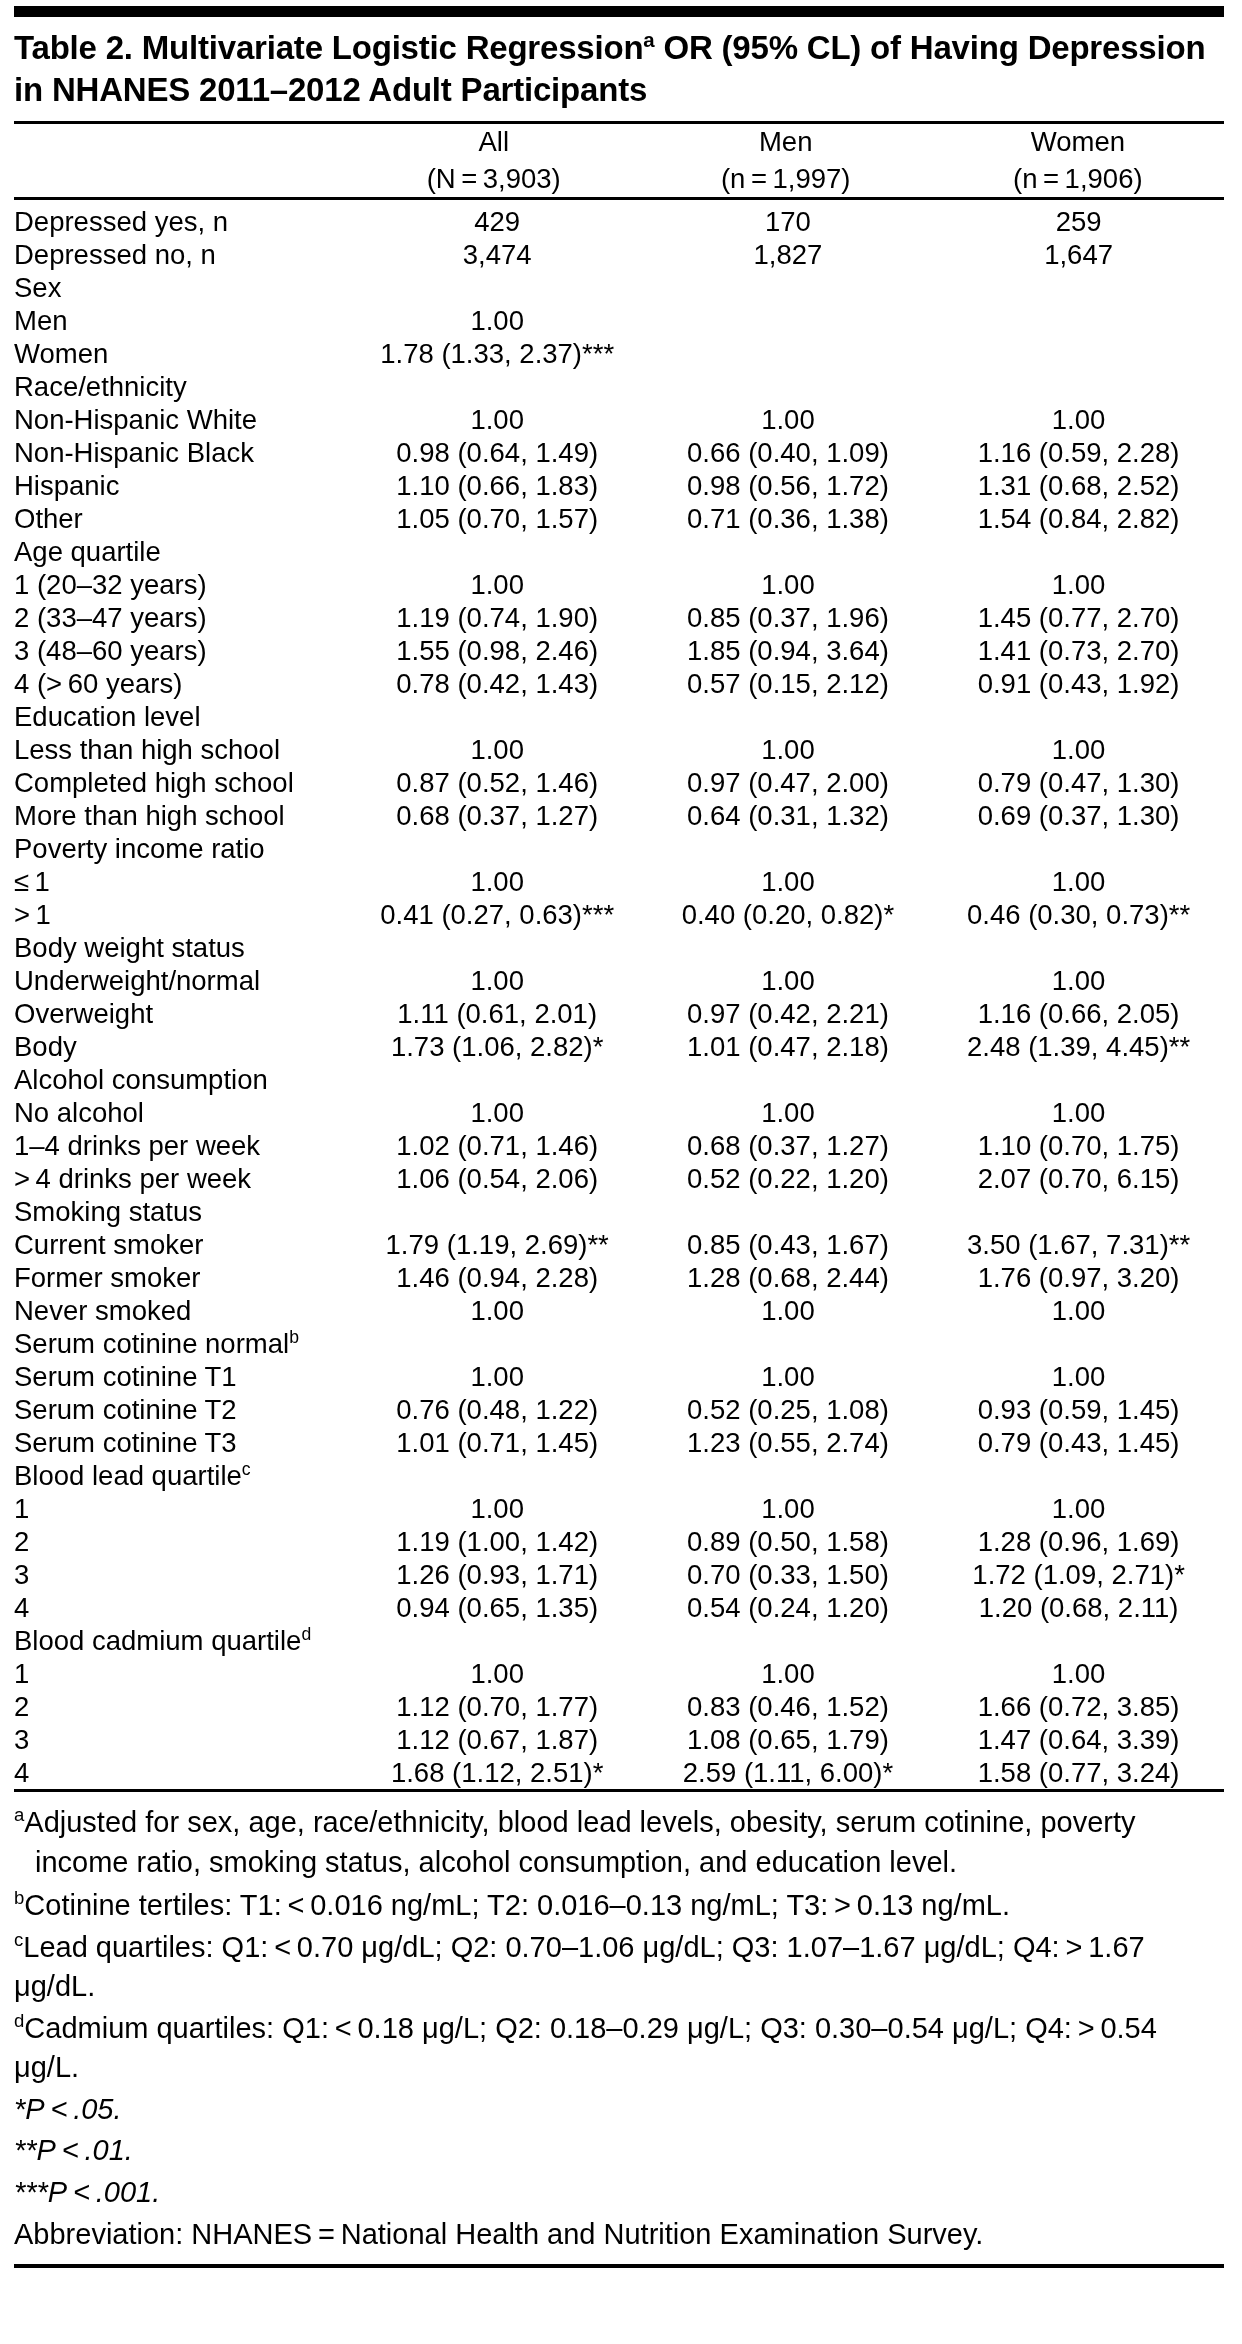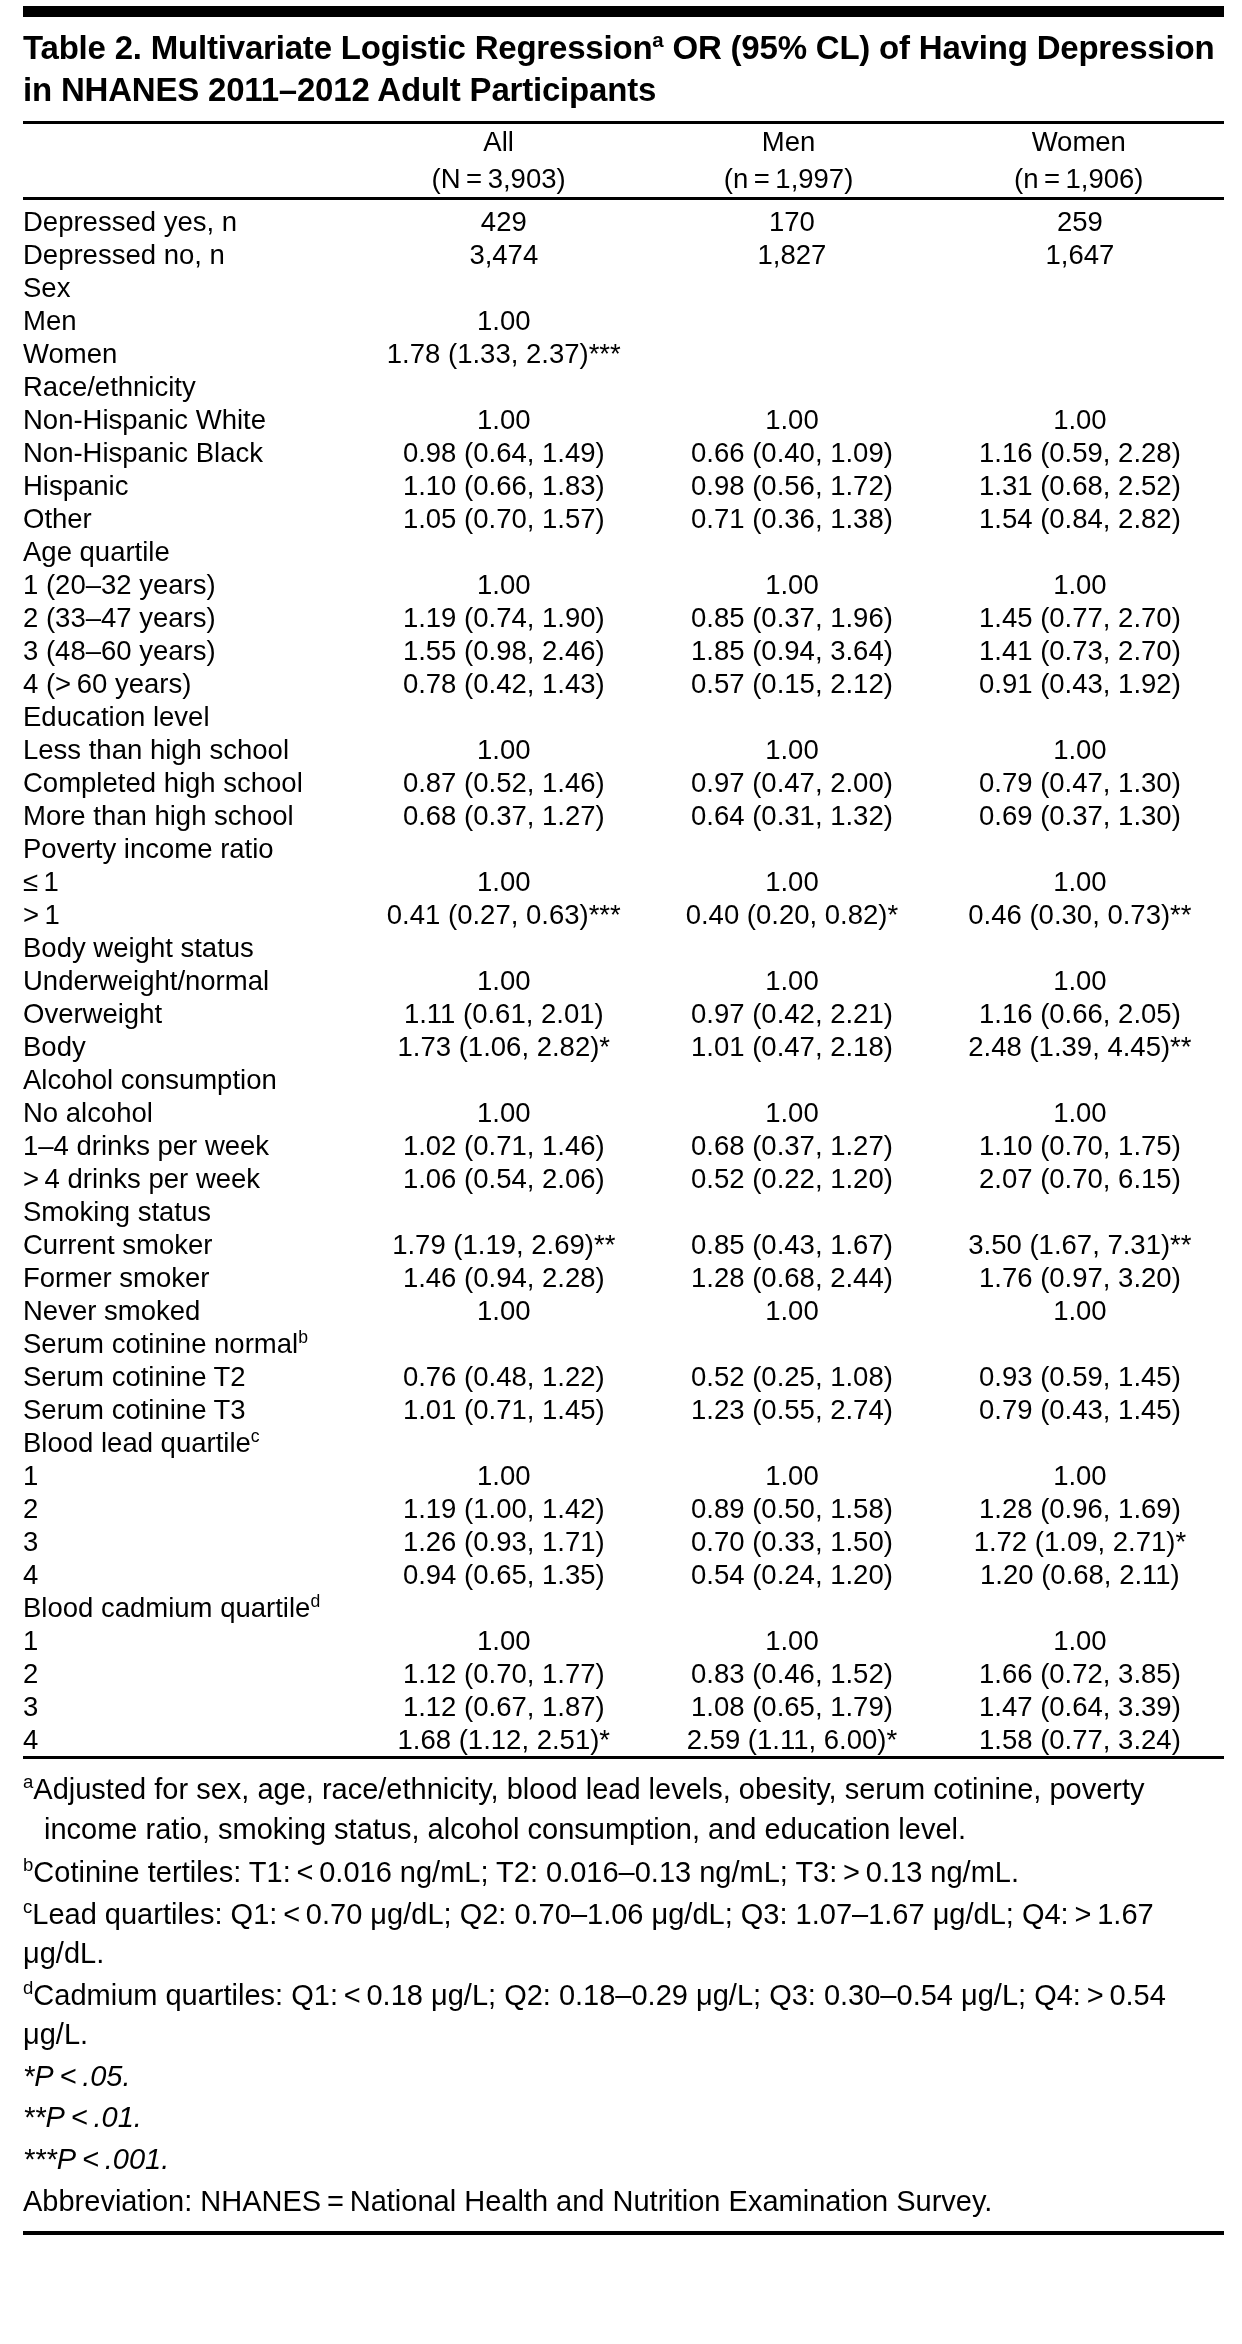--- a/index.html
+++ b/index.html
@@ -9,21 +9,21 @@
   }
   body {
     width: 1242px;
     font-family: "Liberation Sans", sans-serif;
     color: #000000;
     -webkit-font-smoothing: antialiased;
   }
   .page {
     width: 1242px;
     box-sizing: border-box;
-    padding: 0 18px 0 23px;
+    padding: 0 18px 0 14px;
   }
   .rule-top {
     height: 11px;
     background: #000;
     margin: 6px 0 0 0;
   }
   .rule-thin {
     height: 3px;
     background: #000;
   }
@@ -324,20 +324,26 @@
           <td class="val-col">1.00</td>
           <td class="val-col">1.00</td>
         </tr>
         <tr class="row">
           <td class="label-col group-label"><span>Serum cotinine normal</span><sup>b</sup></td>
           <td class="val-col"></td>
           <td class="val-col"></td>
           <td class="val-col"></td>
         </tr>
         <tr class="row">
+          <td class="label-col indent">Serum cotinine T1</td>
+          <td class="val-col">1.00</td>
+          <td class="val-col">1.00</td>
+          <td class="val-col">1.00</td>
+        </tr>
+        <tr class="row">
           <td class="label-col indent">Serum cotinine T2</td>
           <td class="val-col">0.76 (0.48, 1.22)</td>
           <td class="val-col">0.52 (0.25, 1.08)</td>
           <td class="val-col">0.93 (0.59, 1.45)</td>
         </tr>
         <tr class="row">
           <td class="label-col indent">Serum cotinine T3</td>
           <td class="val-col">1.01 (0.71, 1.45)</td>
           <td class="val-col">1.23 (0.55, 2.74)</td>
           <td class="val-col">0.79 (0.43, 1.45)</td>

